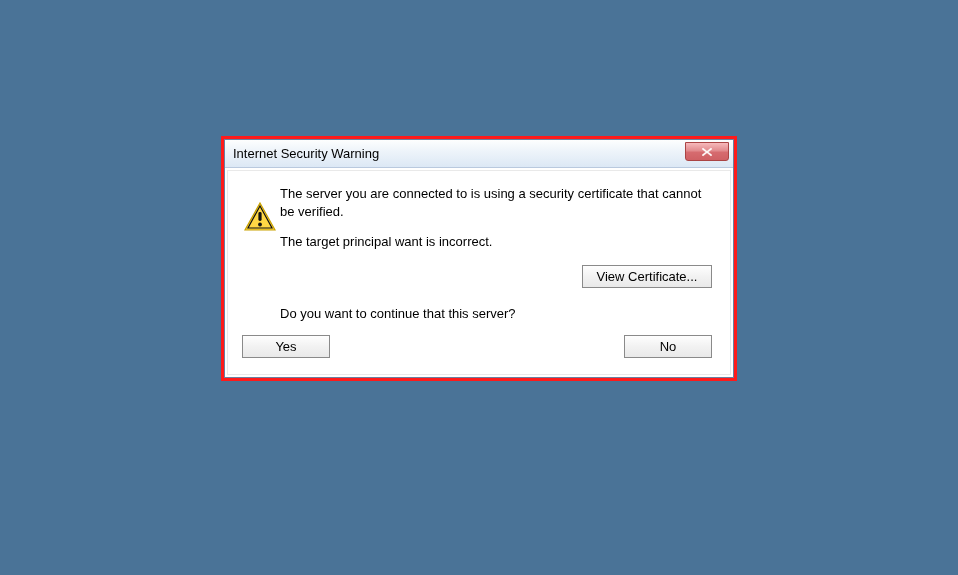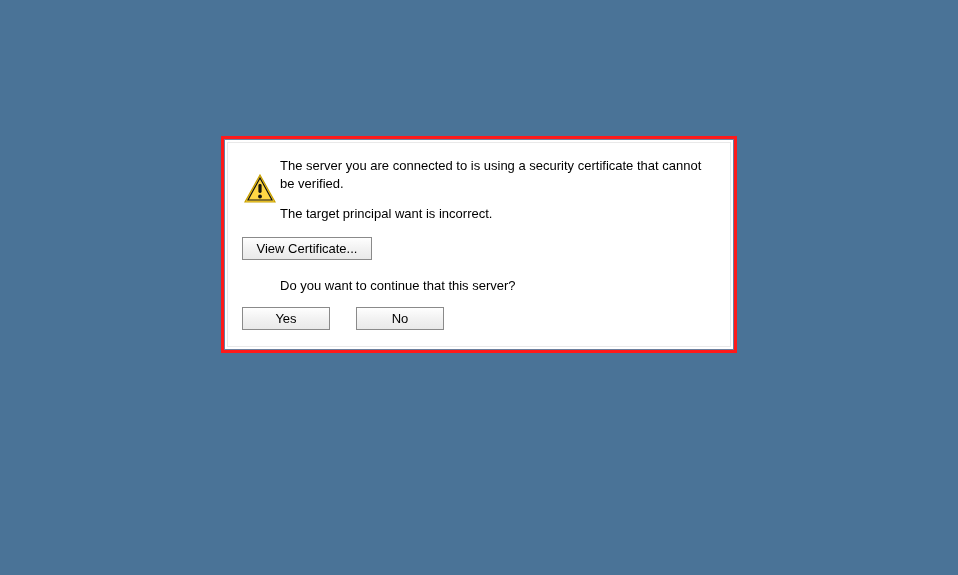--- a/index.html
+++ b/index.html
@@ -70,30 +70,30 @@
       flex: 1;
     }
     .msg1 {
       line-height: 1.35;
     }
     .msg2 {
       margin-top: 14px;
     }
     .view-cert-row {
       display: flex;
-      justify-content: flex-start;
+      justify-content: flex-end;
       margin-top: 16px;
     }
     .msg3 {
       margin-top: 18px;
       margin-left: 38px;
     }
     .btn-row {
       display: flex;
-      justify-content: flex-start;
+      justify-content: space-between;
       gap: 26px;
       margin-top: 14px;
     }
     button.win {
       font-family: inherit;
       font-size: 13px;
       padding: 3px 0;
       min-width: 88px;
       background: linear-gradient(to bottom, #fefefe 0%, #f2f2f2 50%, #e9e9e9 100%);
       border: 1px solid #8a8a8a;
@@ -102,20 +102,28 @@
     button.view-cert {
       min-width: 130px;
       padding: 3px 12px;
     }
   </style>
 </head>
 <body>
 
 <div class="dialog-wrap">
   <div class="dialog">
+    <div class="titlebar">
+      <span class="titlebar-title">Internet Security Warning</span>
+      <div class="close-btn">
+        <svg width="12" height="10" viewBox="0 0 12 10">
+          <path d="M2 1 L6 4.2 L10 1 L11 2 L7.2 5 L11 8 L10 9 L6 5.8 L2 9 L1 8 L4.8 5 L1 2 Z" fill="#fff" stroke="#fff" stroke-width="0.4"></path>
+        </svg>
+      </div>
+    </div>
     <div class="content">
       <div class="row-top">
         <div class="warn-icon">
           <svg width="32" height="30" viewBox="0 0 32 30">
             <polygon points="16,1 31,28 1,28" fill="#ffd745" stroke="#c9a100" stroke-width="1.2"></polygon>
             <polygon points="16,4 28,26 4,26" fill="none" stroke="#111" stroke-width="1.2"></polygon>
             <rect x="14.4" y="10" width="3.2" height="9" rx="1.4" fill="#111"></rect>
             <circle cx="16" cy="22.5" r="1.9" fill="#111"></circle>
           </svg>
         </div>

